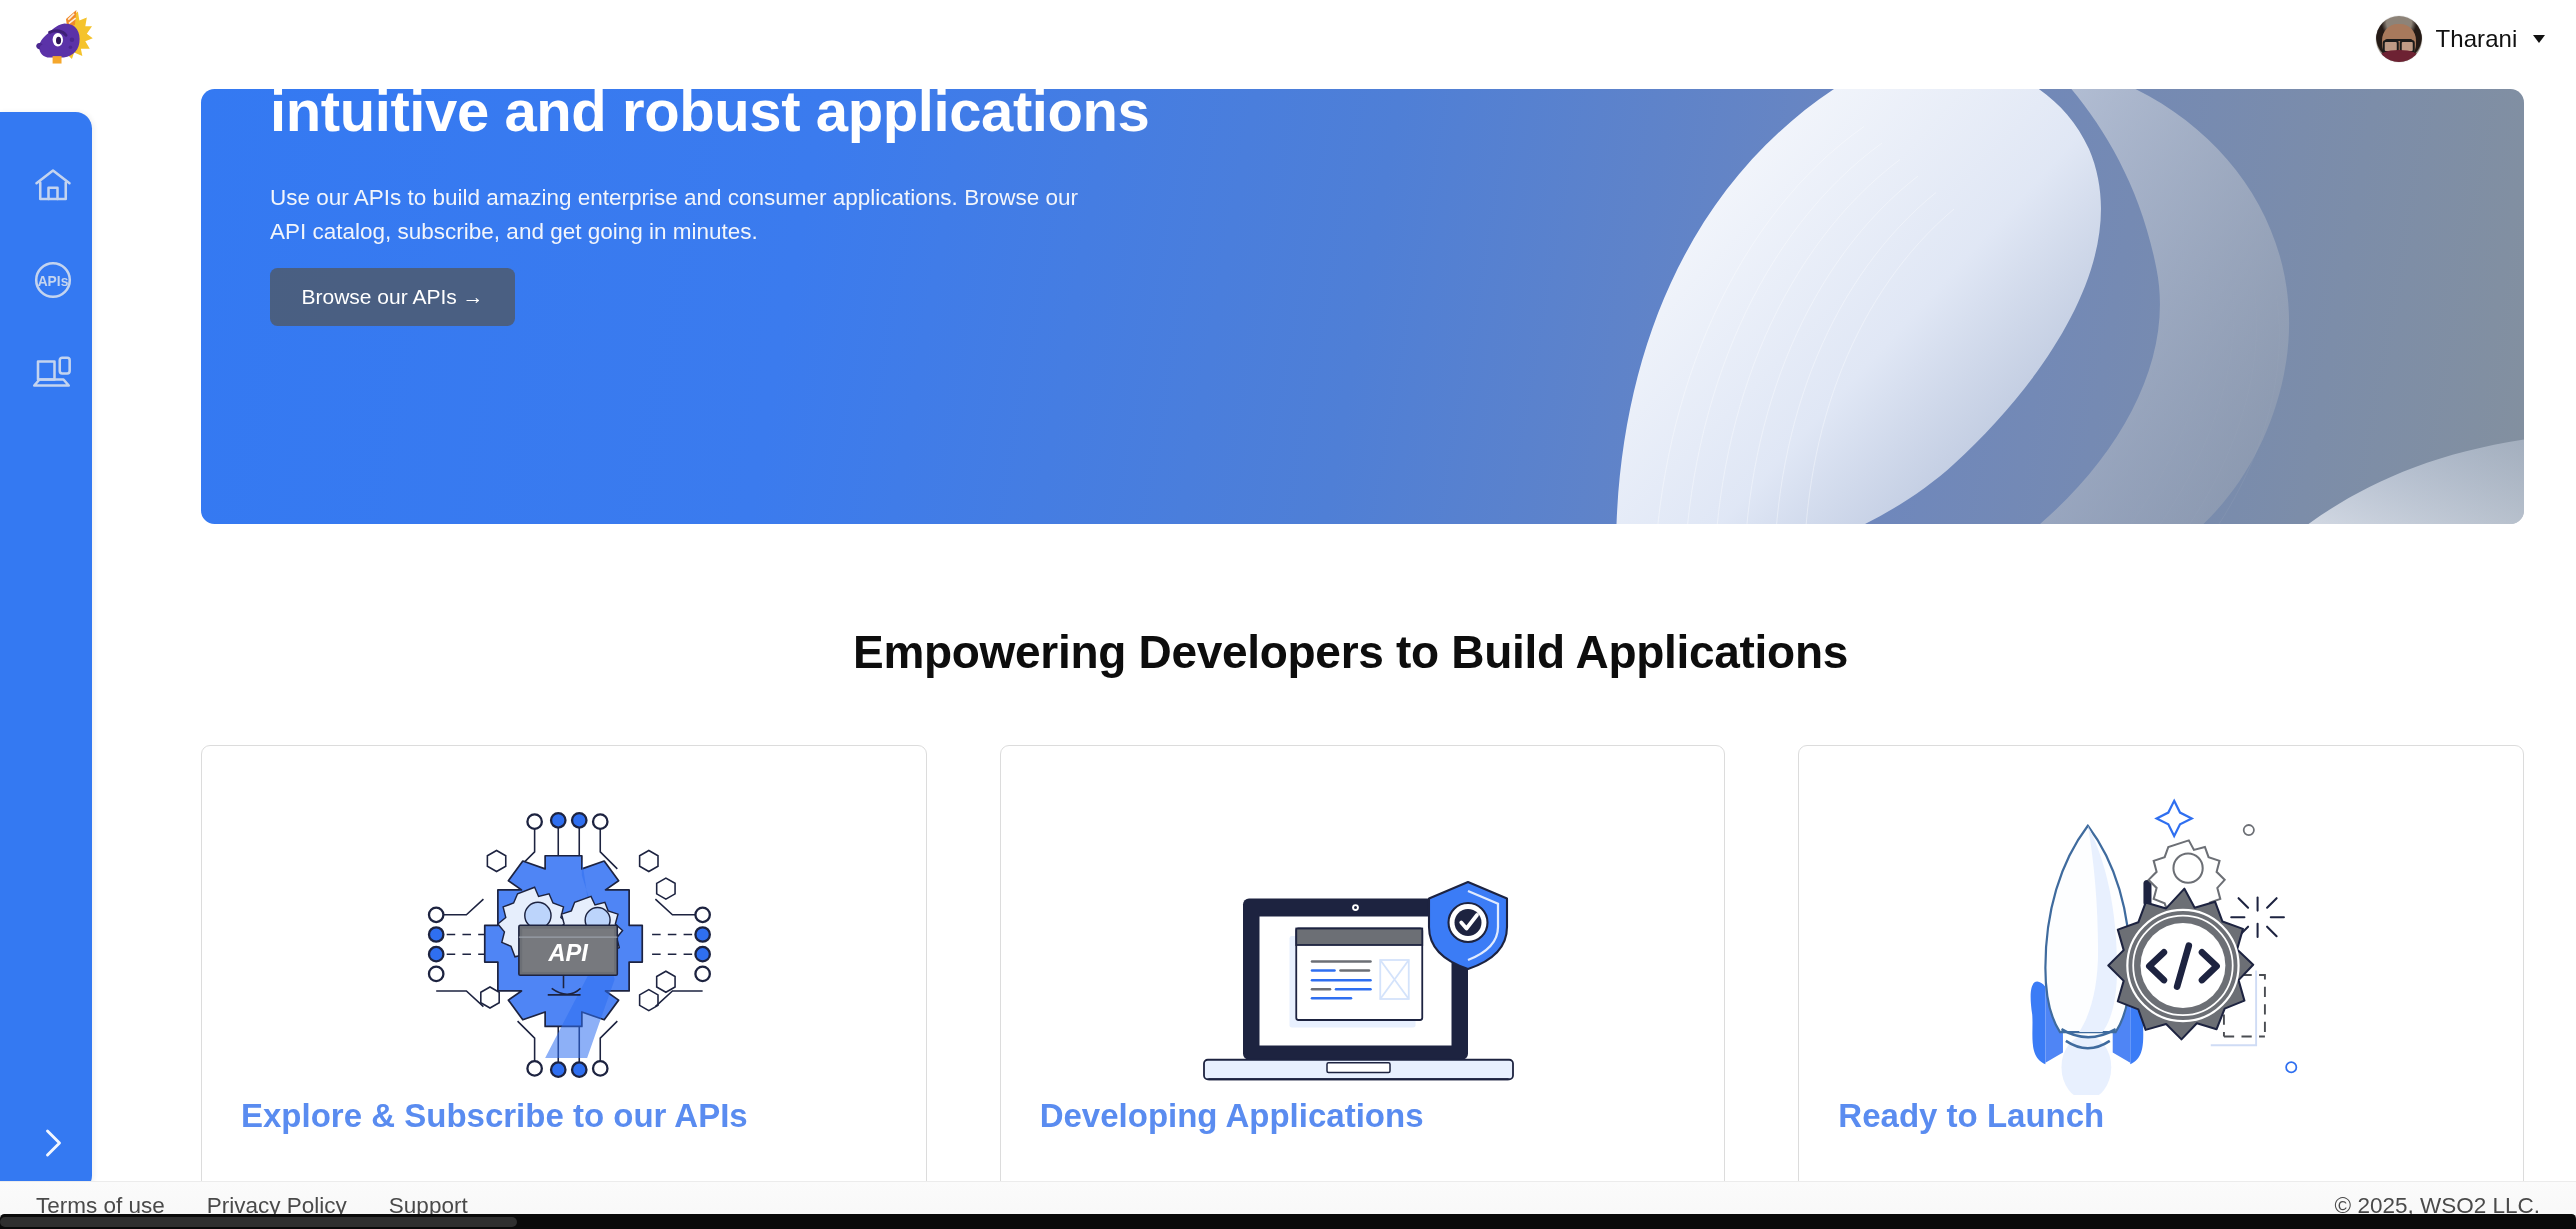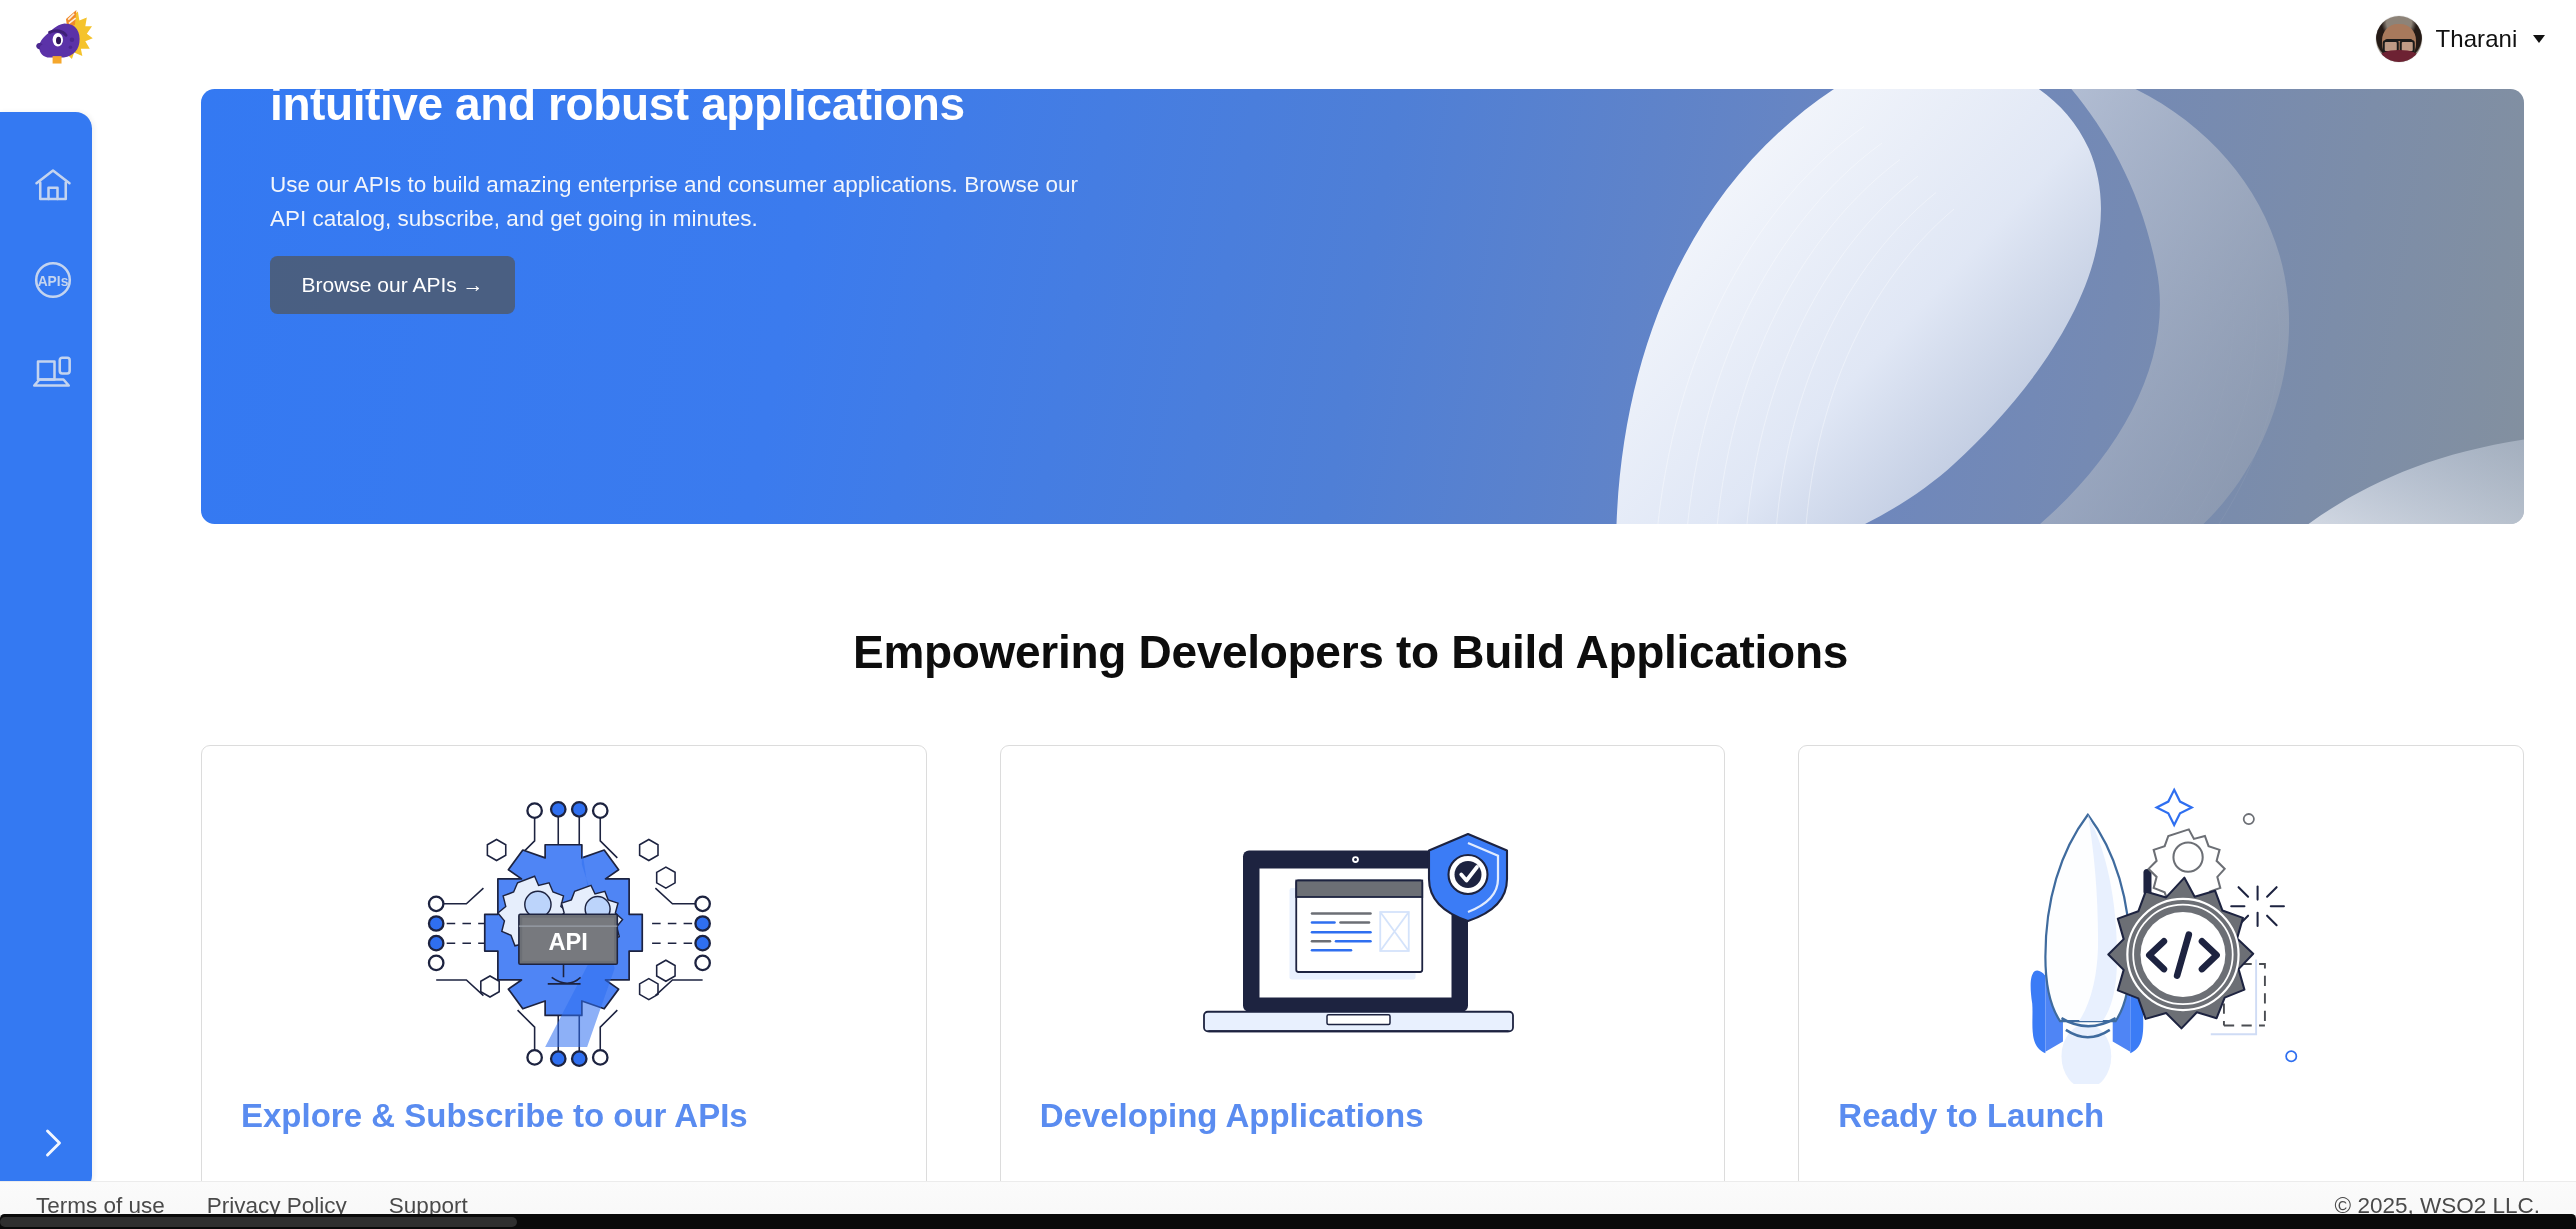--- a/index.html
+++ b/index.html
@@ -89,21 +89,21 @@
     border-radius:13.5px; overflow:hidden;
     background:linear-gradient(100deg,#3479f2 0%,#3b7bee 26%,#4f7fd6 50%,#6e87bd 72%,#83909f 100%);
   }
   .hero-art {
     position:absolute; right:0; top:0; width:945px; height:435px;
     overflow:hidden;
   }
   .hero-art svg { position:absolute; right:-45px; top:-30px; }
   .hero-inner { position:absolute; left:69px; top:0; width:1349px; }
   .hero-title {
-    font-size:46px; font-weight:700; color:#fff; letter-spacing:-0.4px;
+    font-size:58px; font-weight:700; color:#fff; letter-spacing:-0.4px;
     line-height:1.06; margin-top:-9px; white-space:nowrap;
   }
   .hero-sub {
     margin-top:40px; font-size:22.5px; line-height:1.52; color:#f2f5fb; font-weight:400;
     max-width:937px;
   }
   .hero-btn {
     margin-top:19px; display:inline-flex; align-items:center; gap:10.5px;
     background:rgba(82,84,88,.72); color:#fff; border:none; cursor:pointer;
     font-size:21px; font-family:inherit;
@@ -120,21 +120,21 @@
   .cards {
     position:absolute; left:96px; top:667px; width:2323px;
     display:flex; gap:73px;
   }
   .card {
     flex:1; height:480px; background:#fff;
     border:1.5px solid #dcdcdc; border-radius:9px;
     display:flex; flex-direction:column; align-items:center;
     padding-top:27px; cursor:pointer; overflow:hidden;
   }
-  .card-art { height:322px; display:flex; align-items:center; justify-content:center; }
+  .card-art { height:322px; display:flex; align-items:flex-end; justify-content:center;font-style:italic; }
   .card-title {
     width:100%; padding-left:39px; margin-top:2px;
     font-size:33px; font-weight:700; color:#5a8cf0;
   }
 
   
   .footer {
     position:absolute; left:0; bottom:0; width:2576px; height:49px;
     background:linear-gradient(#fbfbfb,#f7f7f7);
     border-top:0.7px solid #ececec; z-index:35;

